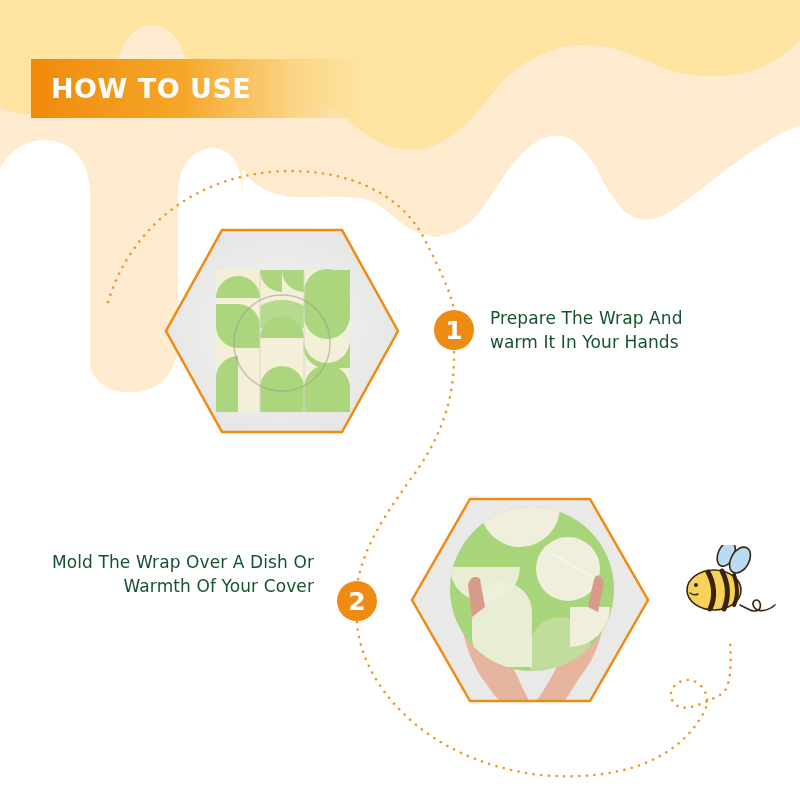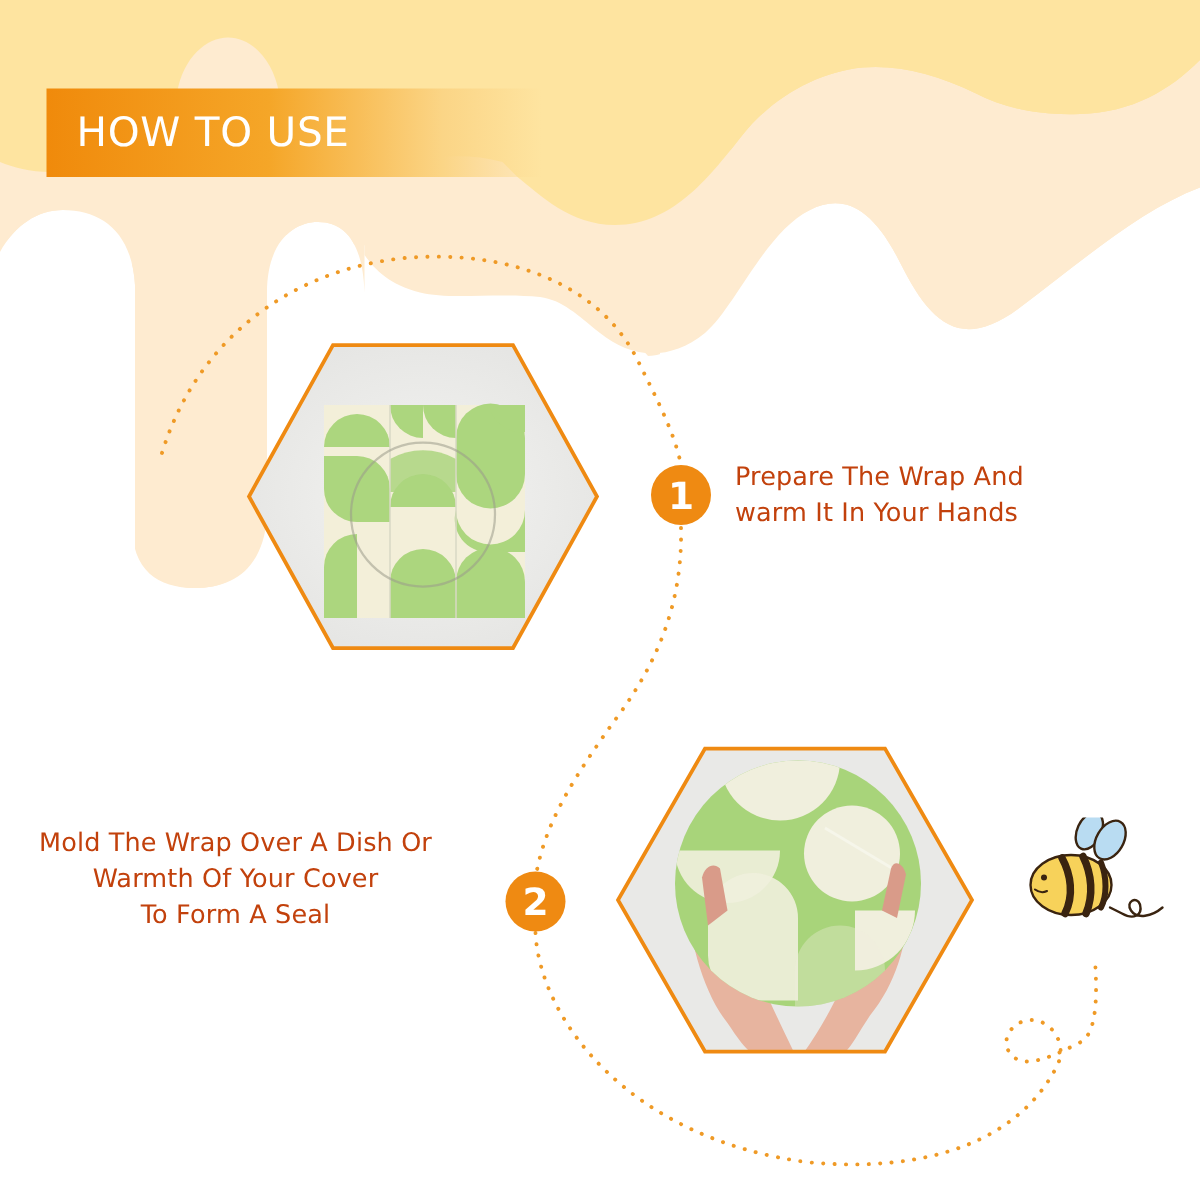--- a/index.html
+++ b/index.html
@@ -8,36 +8,36 @@
       background: #ffffff;
       font-family: "Liberation Sans", sans-serif;
     }
     .layer { position: absolute; left: 0; top: 0; width: 800px; height: 800px; }
     .banner {
       position: absolute; left: 31px; top: 59px; width: 330px; height: 59px;
       background: linear-gradient(90deg, #f08a0b 0%, #f5a628 45%, #fbd586 80%, rgba(254,228,160,0.3) 100%);
       display: flex; align-items: center;
     }
     .banner-title {
-      margin-left: 20px; color: #ffffff; font-weight: normal; font-size: 27px;
+      margin-left: 20px; color: #ffffff; font-weight: bold; font-size: 27px;
       letter-spacing: 0.5px; font-family: "DejaVu Sans", sans-serif;
     }
     .badge {
       position: absolute; width: 40px; height: 40px; border-radius: 50%;
       background: #ef8a12; color: #fff; font-weight: bold; font-size: 25px;
       display: flex; align-items: center; justify-content: center;
       font-family: "DejaVu Sans", sans-serif;
     }
     .step-text {
-      position: absolute; color: #c2410c; font-size: 17px; line-height: 24px;
+      position: absolute; color: #14532d; font-size: 17px; line-height: 24px;
       font-family: "DejaVu Sans", sans-serif; font-weight: normal; letter-spacing: 0.1px;
     }
     .step-text div { white-space: nowrap; }
     .step1-text { left: 490px; top: 306px; }
-    .step2-text { left: 0; width: 314px; top: 550px; text-align: center; }
+    .step2-text { left: 0; width: 314px; top: 550px; text-align: right; }
   </style>
 </head>
 <body>
 
 <svg class="layer" viewBox="0 0 800 800">
 
   <path fill="#feebd0" d="M0 0 H800 V125 C760 140 720 175 680 205 C640 235 620 215 600 175 C580 135 560 130 540 140
        C505 155 480 210 460 225 C430 250 405 235 385 200 C370 180 365 165 350 160 L340 160
        C320 160 300 150 290 155 L280 160 C260 165 240 165 215 160 L200 160
        C180 150 170 160 168 180 L168 350 C168 385 150 392 130 392 C105 392 88 380 88 350
@@ -126,21 +126,20 @@
 <div class="badge" style="left:434px; top:310px;">1</div>
 <div class="step-text step1-text">
   <div>Prepare The Wrap And</div>
   <div>warm It In Your Hands</div>
 </div>
 
 <div class="badge" style="left:337px; top:581px;">2</div>
 <div class="step-text step2-text">
   <div>Mold The Wrap Over A Dish Or</div>
   <div>Warmth Of Your Cover</div>
-  <div>To Form A Seal</div>
 </div>
 
 <svg style="position:absolute; left:410px; top:497px;" width="240" height="206" viewBox="0 0 240 206">
   <defs>
     <clipPath id="hex2">
         <polygon points="60,2 180,2 238,103 180,204 60,204 2,103"></polygon>
       </clipPath>
     <clipPath id="bowl">
         <circle cx="122" cy="92" r="82"></circle>
       </clipPath>

